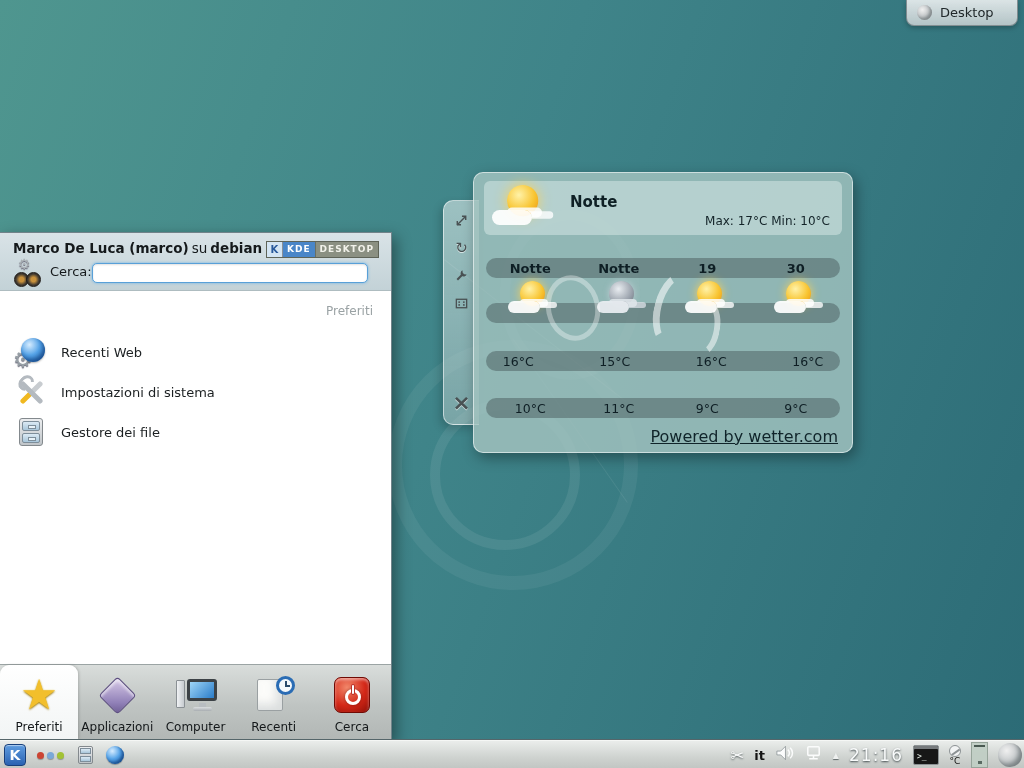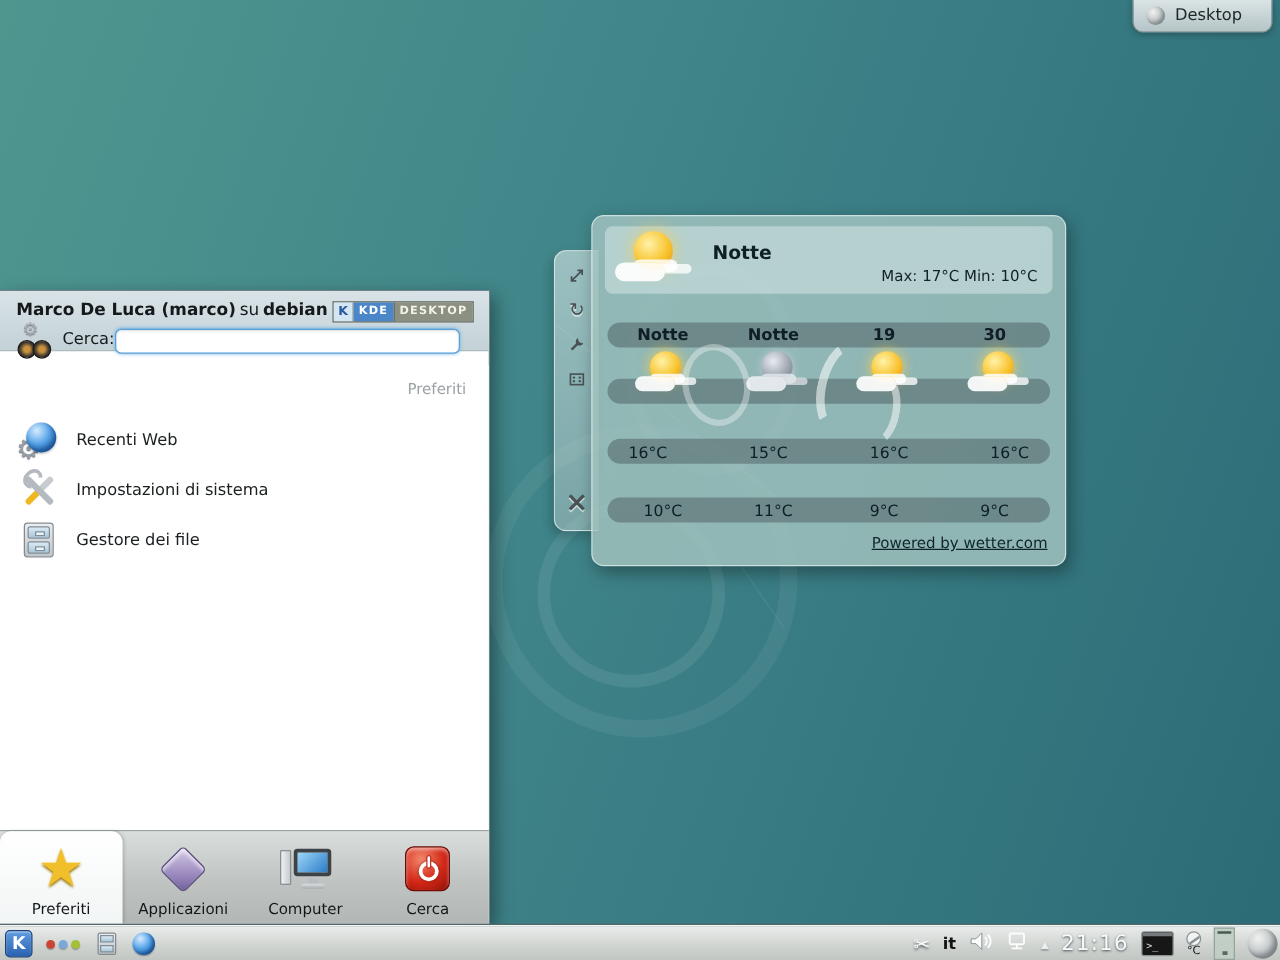--- a/index.html
+++ b/index.html
@@ -49,21 +49,21 @@
   .w-band { position:absolute; left:12px; right:12px; height:20px;
     background:rgba(66,82,84,0.45); border-radius:10px;
     display:flex; align-items:center; }
   .w-band > span { flex:1; text-align:center; }
   .w-cols { top:85px; font-size:13px; font-weight:bold; color:#0e1e24; }
   .w-iconband { top:130px; }
   .w-temps1 { top:178px; font-size:12.5px; color:#0e1e24;gap:32px; }
   .w-temps2 { top:225px; font-size:12.5px; color:#0e1e24; }
   .w-iconsrow { position:absolute; left:12px; right:12px; top:108px; height:40px; display:flex; }
   .w-iconsrow > div { flex:1; display:flex; justify-content:center; }
-  .w-credit { position:absolute; right:14px; top:254px; font-size:12px; color:#10242a;
+  .w-credit { position:absolute; right:14px; top:254px; font-size:16px; color:#10242a;
     text-decoration:underline; font-weight:500; }
 
   
   .wicon { position:relative; width:44px; height:34px; }
   .wicon .orb { position:absolute; top:0; left:12px; width:25px; height:25px; border-radius:50%; }
   .wicon.sun-cloud .orb { background:radial-gradient(circle at 38% 32%, #fff2a8, #f8c430 55%, #e88d10);
     box-shadow:0 0 10px rgba(255,210,80,0.9); }
   .wicon.moon-cloud .orb { background:radial-gradient(circle at 38% 32%, #e9edf1, #99a1ab 60%, #676d76);
     box-shadow:0 0 6px rgba(205,214,222,0.7); }
   .wicon .cloud { position:absolute; bottom:2px; left:0; width:32px; height:12px;
@@ -78,21 +78,21 @@
     border:5px solid rgba(255,255,255,0.35); transform:rotate(-12deg); }
   .w-arc1 { left:180px; top:98px; width:46px; height:78px; border-radius:50%;
     border:7px solid transparent; border-left:7px solid rgba(255,255,255,0.55); transform:rotate(14deg); }
   .w-arc2 { left:212px; top:126px; width:34px; height:58px; border-radius:50%;
     border:6px solid transparent; border-right:6px solid rgba(255,255,255,0.5); transform:rotate(10deg); }
 
   
   .kickoff { position:absolute; left:0; top:232px; width:392px; height:508px; z-index:4;
     background:#fff; border:1px solid #71838a; border-left:none;
     box-shadow:4px 5px 14px rgba(0,0,0,0.4); }
-  .k-header { position:absolute; left:0; top:0; right:0; height:48px;
+  .k-header { position:absolute; left:0; top:0; right:0; height:58px;
     background:linear-gradient(#d9e3e7, #c3d2d7); border-bottom:1px solid #aebcc0;padding-left:36px; }
   .k-title { position:absolute; left:13px; top:7px; font-size:13.5px; color:#15191b; }
   .k-title .b { font-weight:bold; }
   .k-title .mid { font-weight:normal; margin:0 3px; }
   .k-badge { position:absolute; right:12px; top:8px; height:17px; display:flex; align-items:stretch;
     border:1px solid #5f6458; font-size:9px; font-weight:bold; line-height:15px; }
   .k-badge .logo { width:16px; background:#d4e5f3; color:#2a5a9c; text-align:center; font-size:10px;
     border-right:1px solid #8a9098; }
   .k-badge .kde { background:#4a86c8; color:#fff; padding:0 4px; letter-spacing:1px; }
   .k-badge .dsk { background:#8b9082; color:#f2f2ea; padding:0 4px; letter-spacing:1px;
@@ -405,20 +405,29 @@
               <span class="tower"></span>
               <span class="scr"></span>
               <span class="neck"></span>
               <span class="base"></span>
             </span>
         </span>
         <span class="tlbl">Computer</span>
       </div>
       <div class="k-tab">
         <span class="ticon">
+          <span class="t-recent">
+              <span class="page"></span>
+              <span class="clk"></span>
+            </span>
+        </span>
+        <span class="tlbl">Recenti</span>
+      </div>
+      <div class="k-tab">
+        <span class="ticon">
           <span class="t-power">
               <span class="ring"></span>
               <span class="bar"></span>
             </span>
         </span>
         <span class="tlbl">Cerca</span>
       </div>
     </div>
   </div>
 

